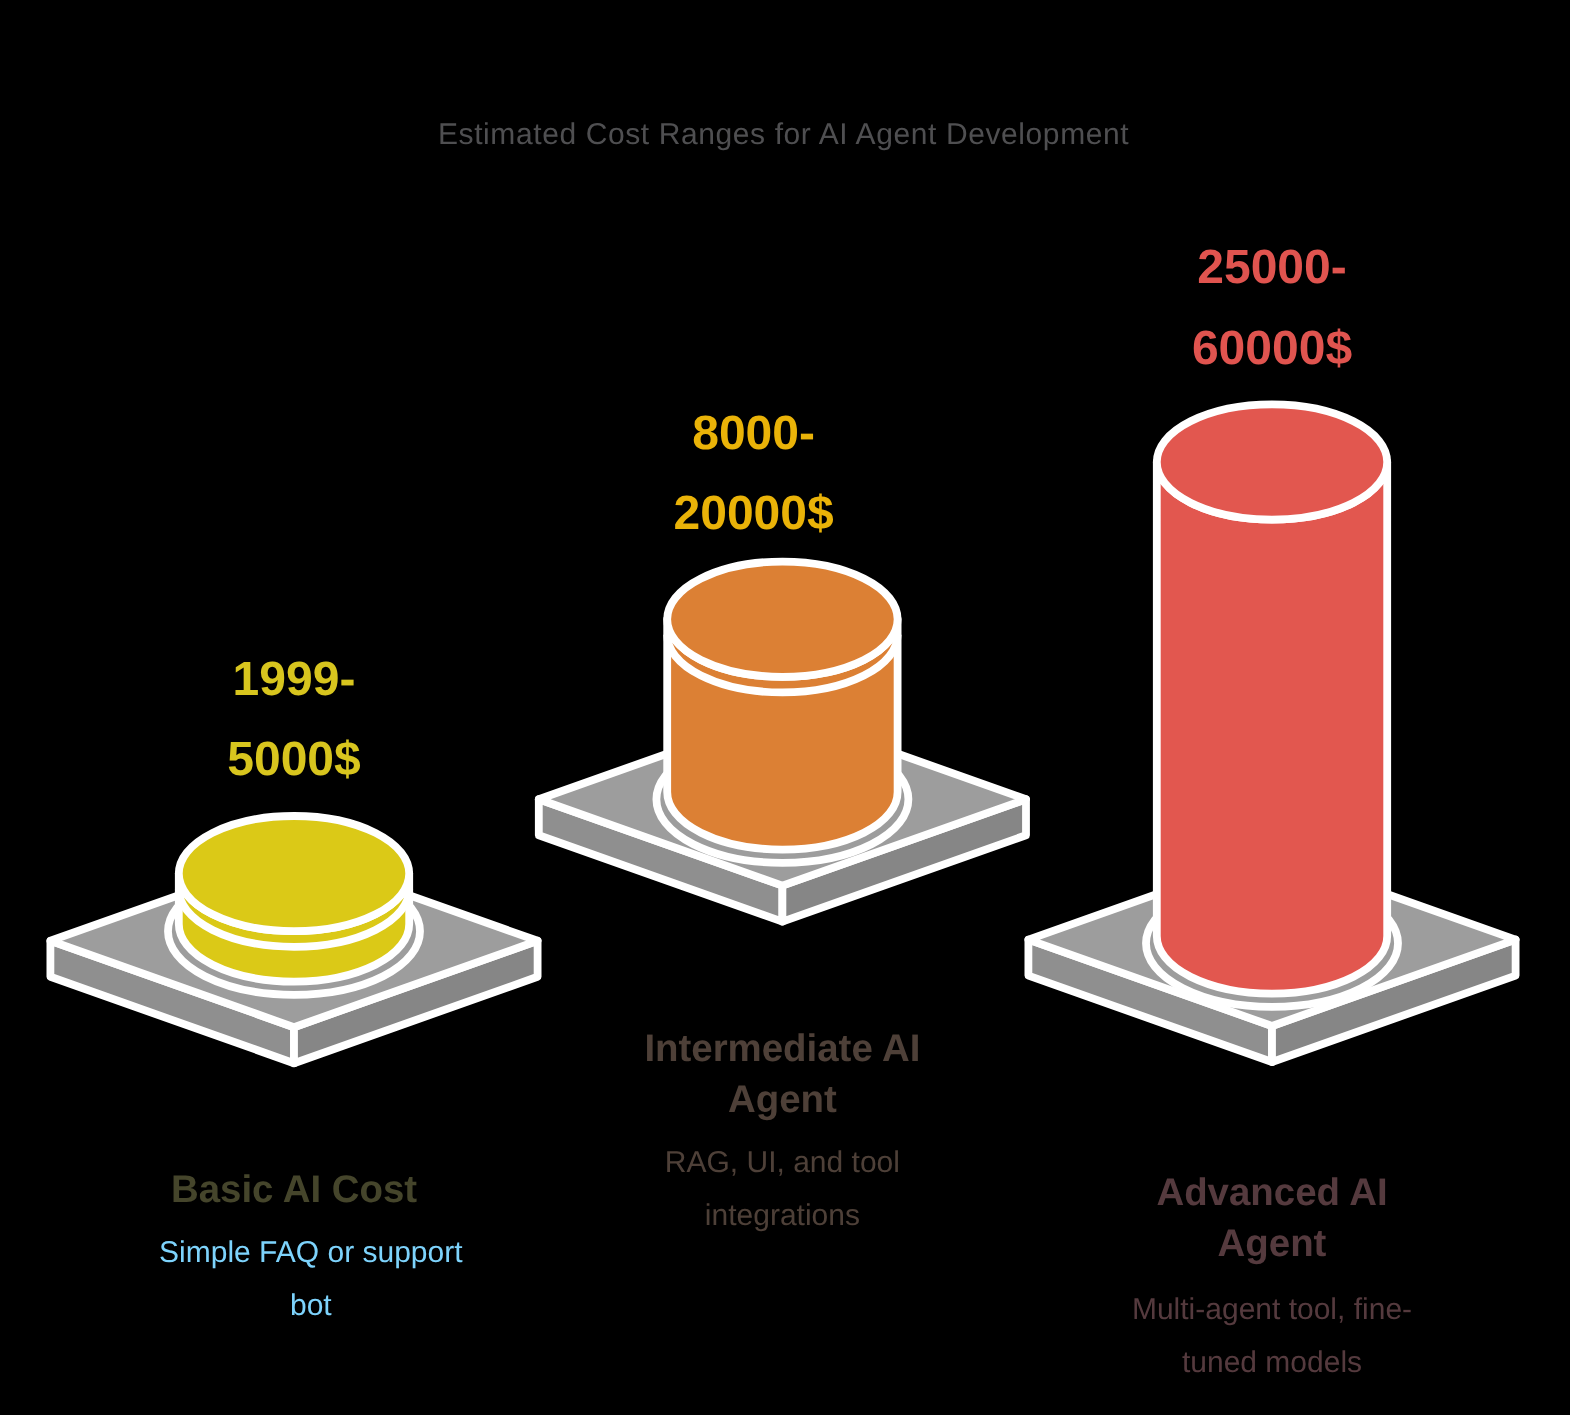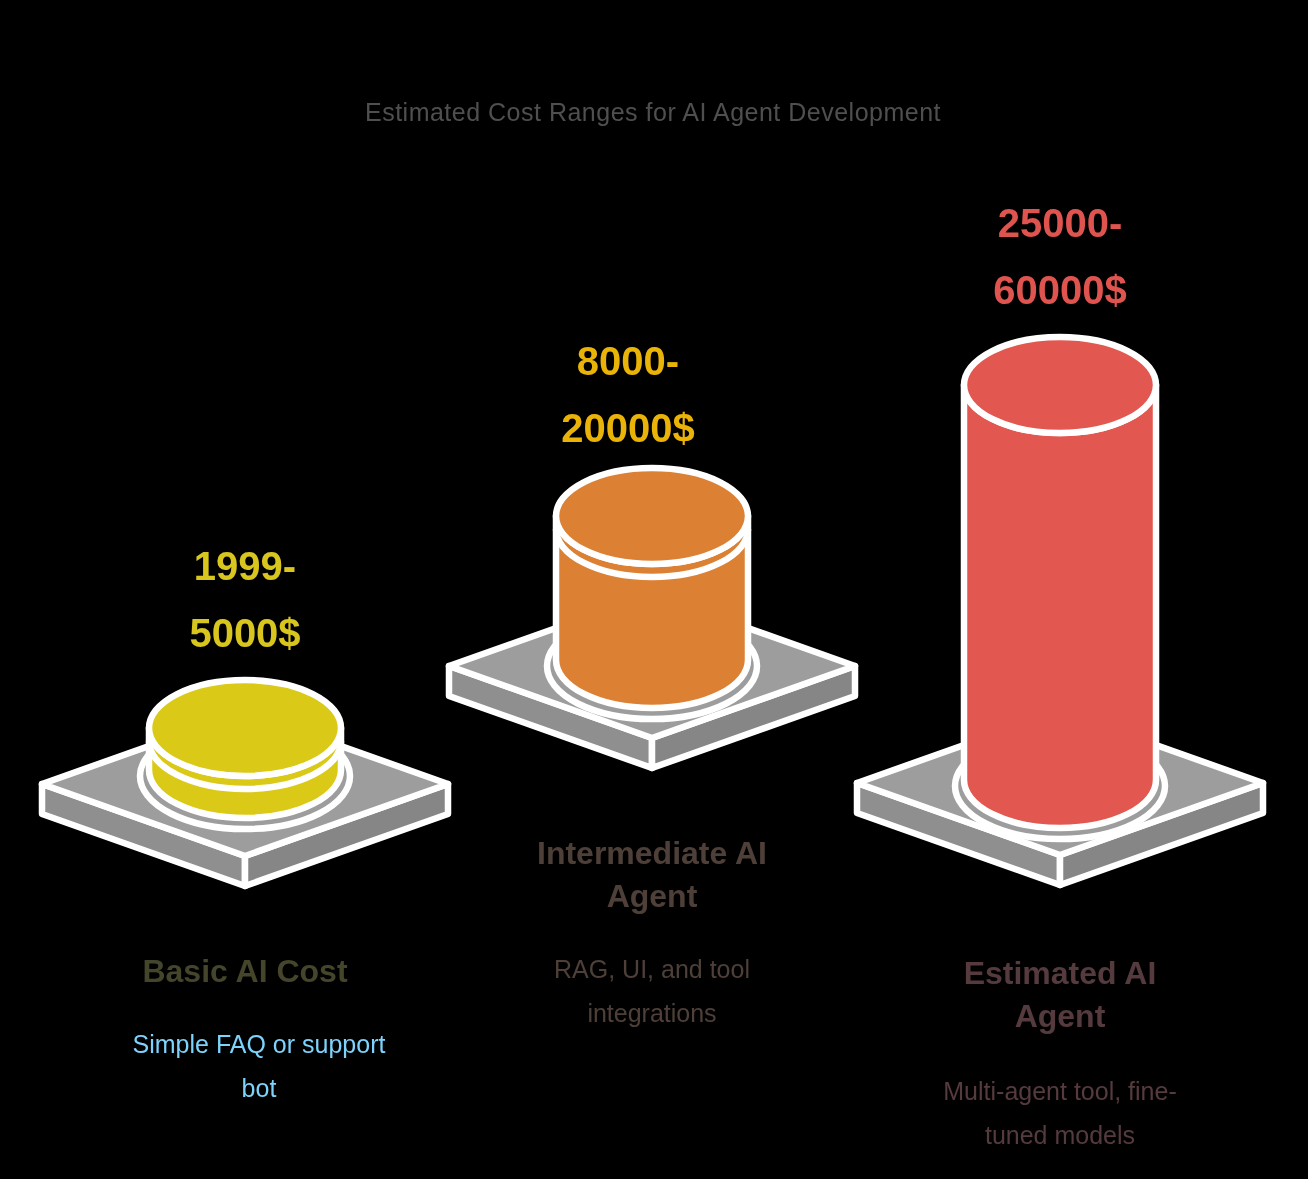--- a/index.html
+++ b/index.html
@@ -9,21 +9,21 @@
     font-family:"Liberation Sans", sans-serif;
   }
   #scene{position:absolute;left:0;top:0;}
   .txt{
     position:absolute;transform:translateX(-50%);
     text-align:center;white-space:pre-line;
     font-family:"Liberation Sans", sans-serif;
   }
   #chart-title{font-size:25px;font-weight:500;letter-spacing:0.5px;}
   .price{font-size:40px;font-weight:800;line-height:67px;letter-spacing:0px;}
-  .cat{font-size:32px;font-weight:800;line-height:43px;}
+  .cat{font-size:32px;font-weight:800;line-height:43px;margin-top:20px;}
   .desc{font-size:25px;font-weight:400;line-height:44px;}
 </style>
 </head>
 <body>
 
 <svg id="scene" width="1308" height="1179" viewBox="0 0 1308 1179">
     <polygon stroke="#ffffff" stroke-width="6.5" stroke-linejoin="round" fill="#8f8f8f" points="42,784 245,856 245,886 42,814"></polygon>
     <polygon stroke="#ffffff" stroke-width="6.5" stroke-linejoin="round" fill="#868686" points="245,856 448,784 448,814 245,886"></polygon>
     <polygon stroke="#ffffff" stroke-width="6.5" stroke-linejoin="round" fill="#9d9d9d" points="245,712 448,784 245,856 42,784"></polygon>
     <ellipse stroke="#ffffff" stroke-width="6.5" stroke-linejoin="round" fill="none" cx="245" cy="776" rx="105" ry="53"></ellipse>
@@ -50,21 +50,21 @@
 <div class="txt price" style="left: 245px; top: 533px; color: rgb(216, 197, 30);">1999-
 5000$</div>
 <div class="txt price" style="left: 628px; top: 328px; color: #eab308;">8000-
 20000$</div>
 <div class="txt price" style="left: 1060px; top: 190px; color: rgb(224, 84, 79);">25000-
 60000$</div>
 
 <div class="txt cat" style="left: 245px; top: 950px; color: rgb(69, 69, 43);">Basic AI Cost</div>
 <div class="txt cat" style="left: 652px; top: 832px; color: rgb(78, 64, 56);">Intermediate AI
 Agent</div>
-<div class="txt cat" style="left: 1060px; top: 952px; color: rgb(85, 58, 62);">Estimated AI
+<div class="txt cat" style="left: 1060px; top: 952px; color: rgb(85, 58, 62);">Advanced AI
 Agent</div>
 
 <div class="txt desc" style="left: 259px; top: 1022px; color: #7dd3fc;">Simple FAQ or support
 bot</div>
 <div class="txt desc" style="left: 652px; top: 947px; color: rgb(78, 64, 56);">RAG, UI, and tool
 integrations</div>
 <div class="txt desc" style="left: 1060px; top: 1069px; color: rgb(85, 58, 62);">Multi-agent tool, fine-
 tuned models</div>
 
 </body></html>

